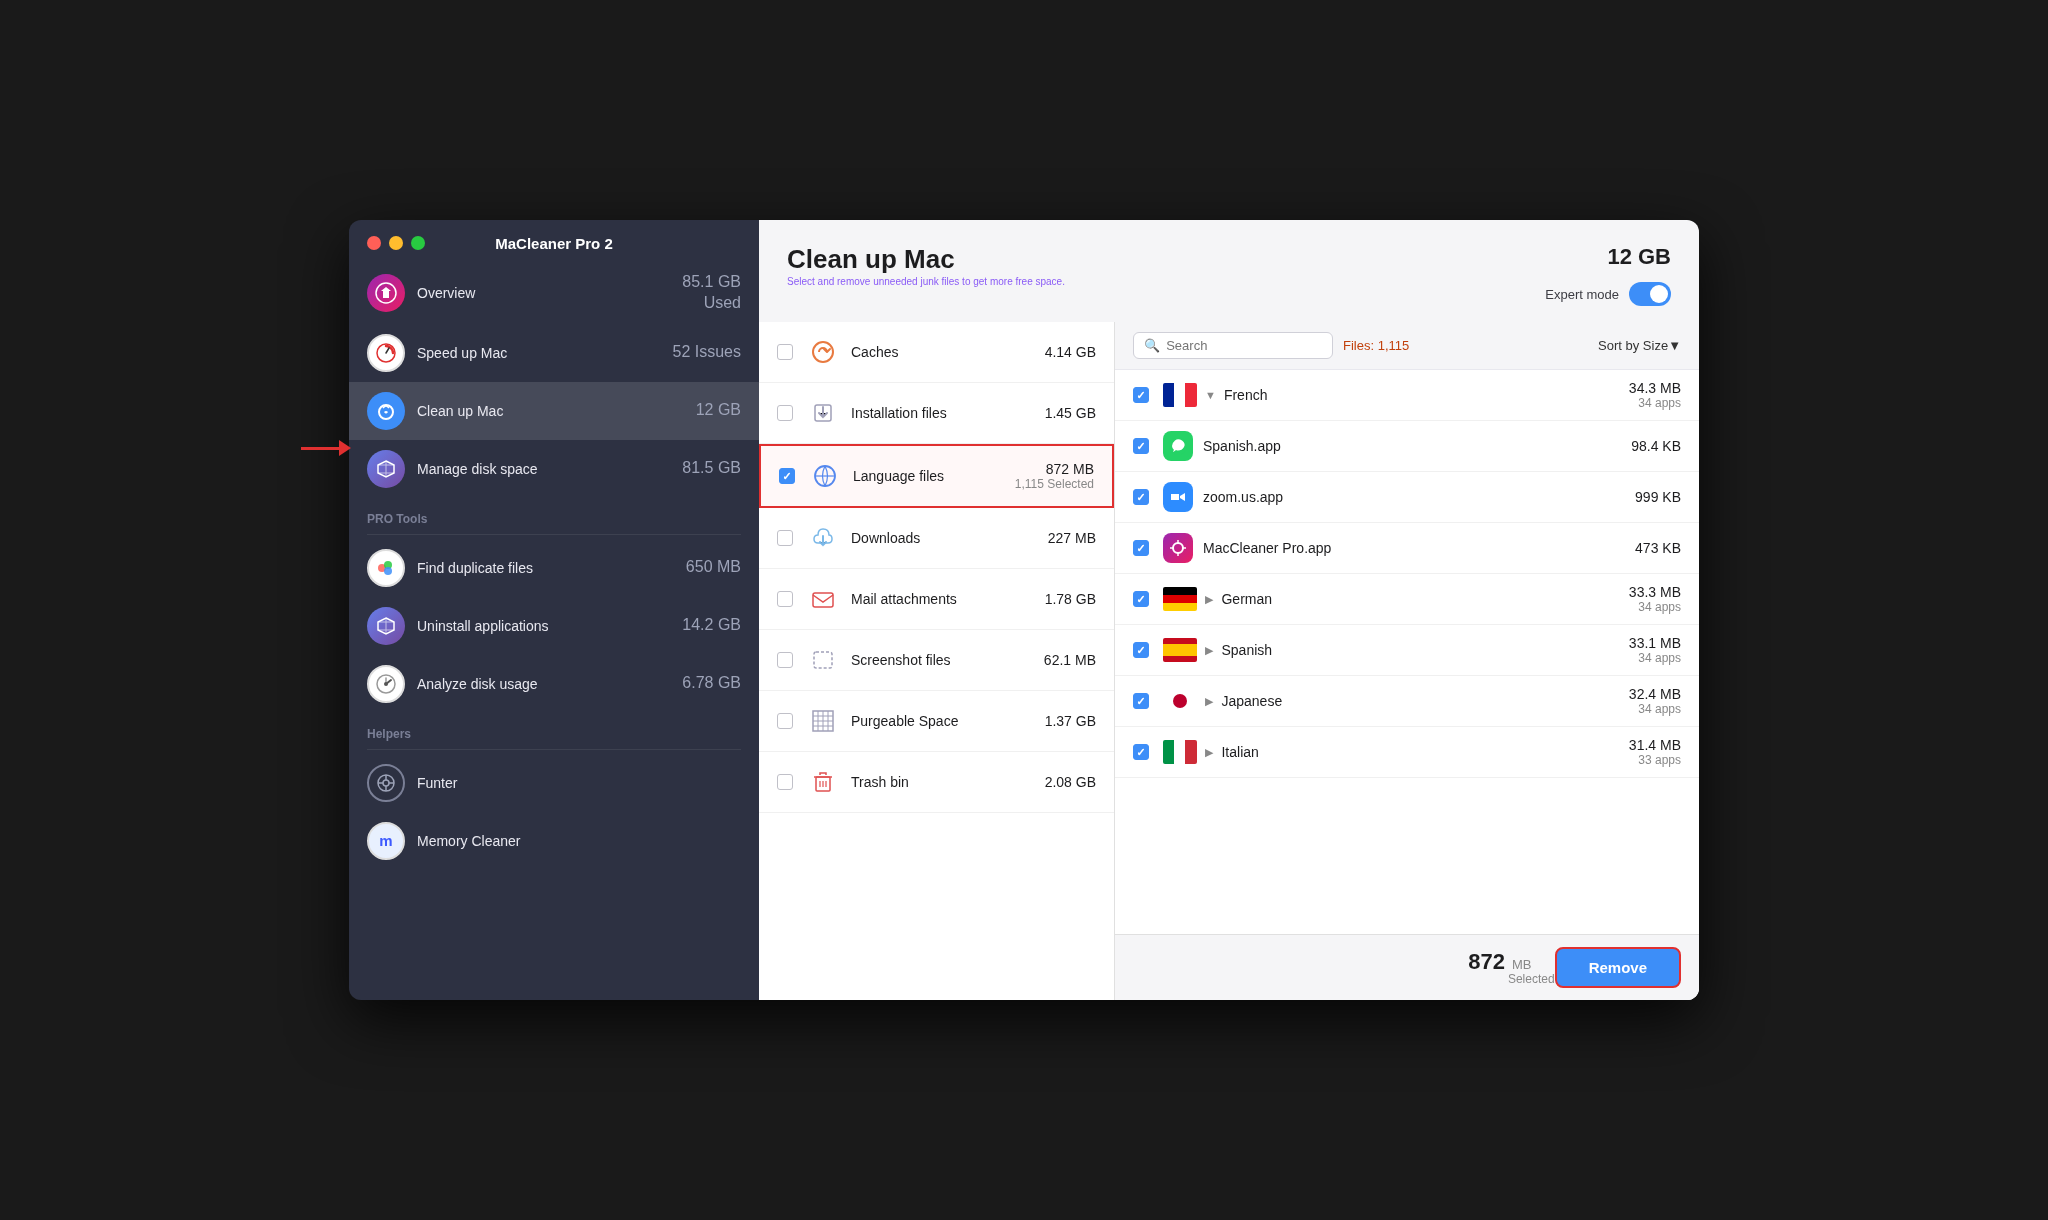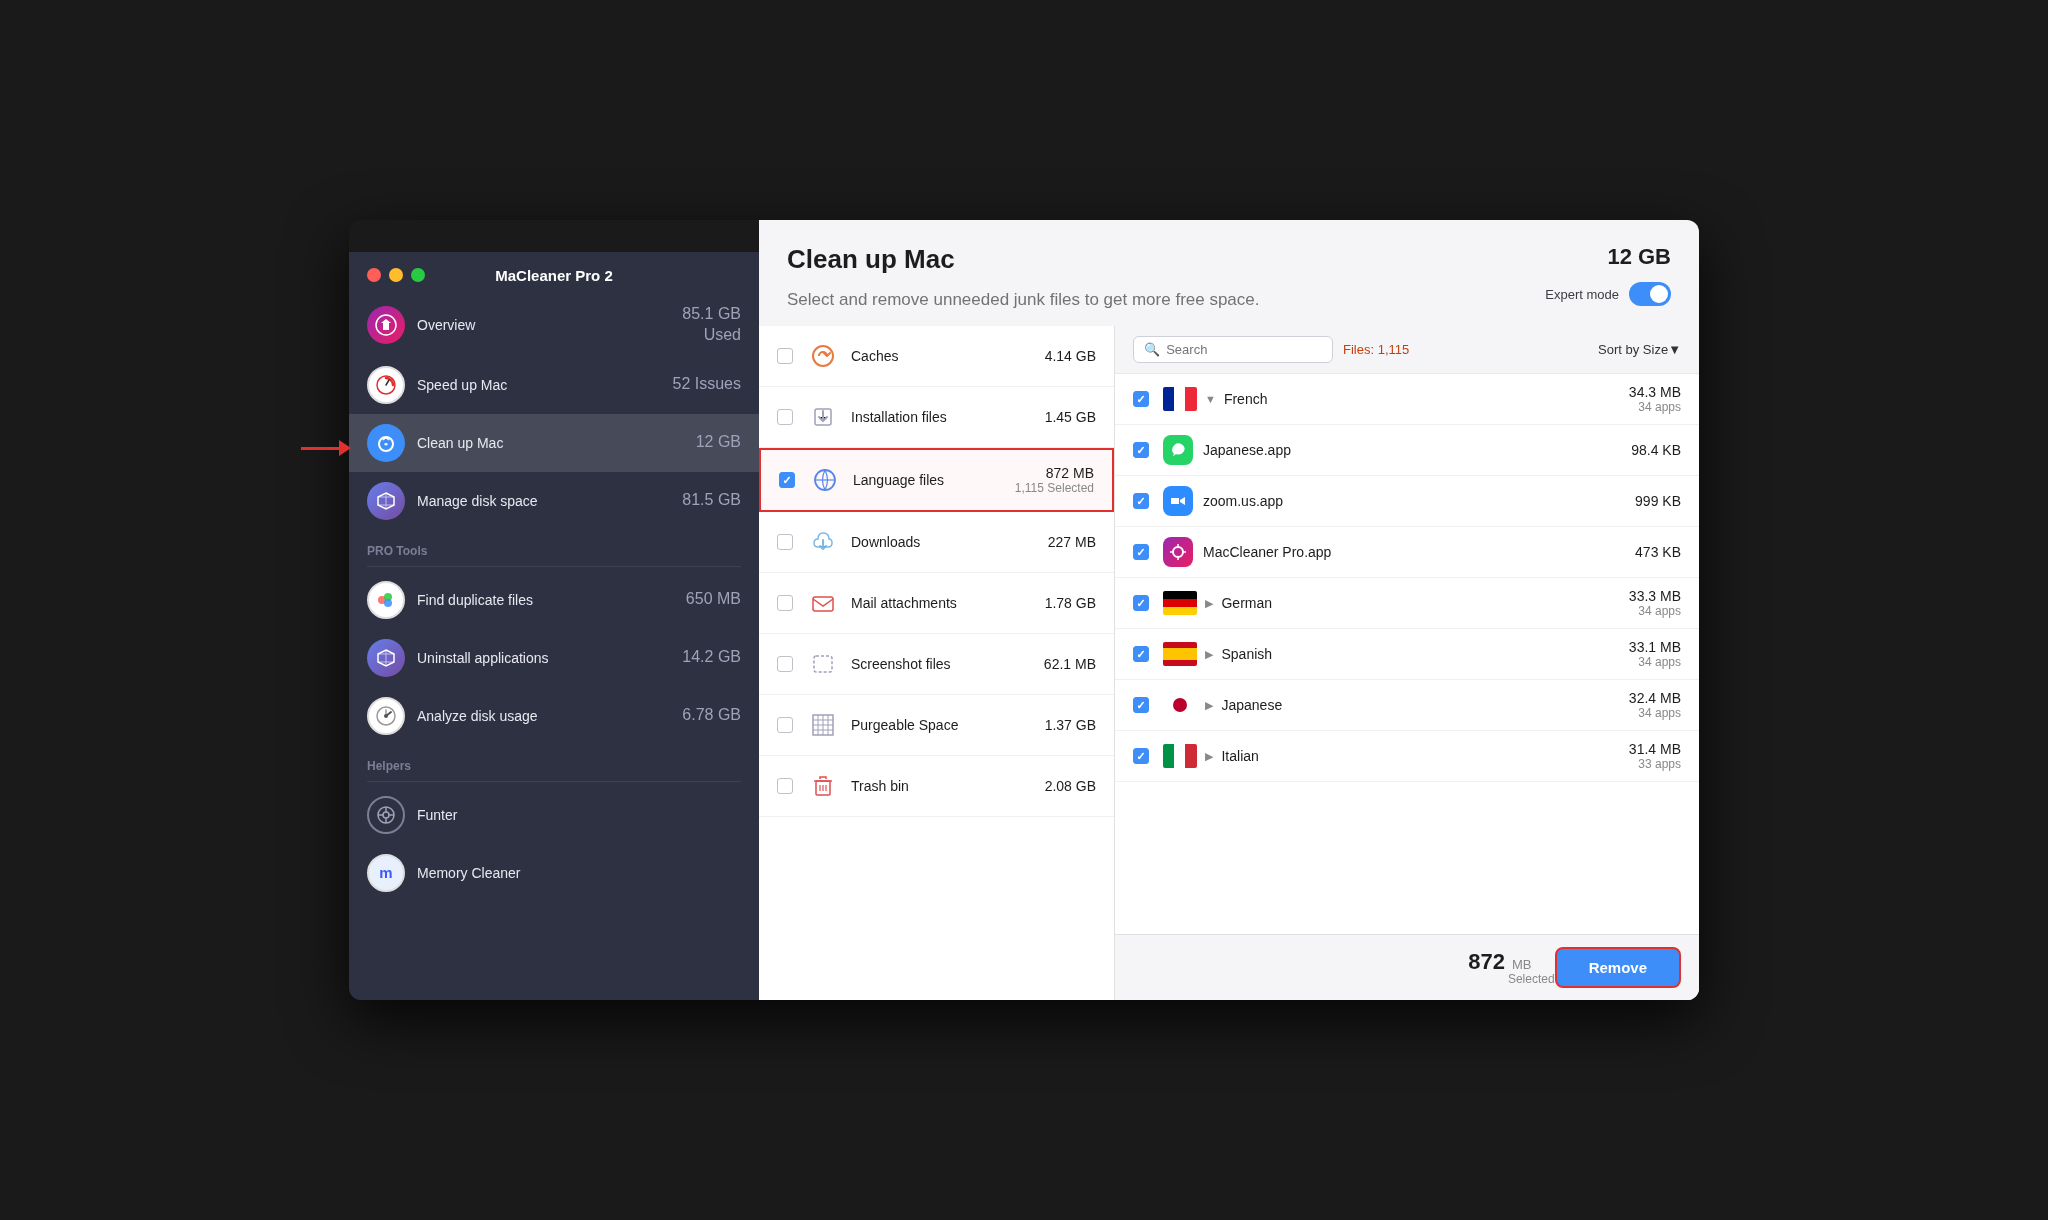--- a/index.html
+++ b/index.html
@@ -48,21 +48,20 @@
       border-left: 12px solid #e03030;
     }
 
     
     .sidebar {
       width: 410px;
       background: #2d3142;
       display: flex;
       flex-direction: column;
       flex-shrink: 0;
-      margin-top: 32px;
     }
     .titlebar {
       display: flex;
       align-items: center;
       padding: 16px 18px 12px;
       position: relative;
     }
     .traffic-lights {
       display: flex;
       gap: 8px;
@@ -176,23 +175,23 @@
       align-items: flex-start;
       justify-content: space-between;
     }
     .main-title-area {}
     .main-title {
       font-size: 26px;
       font-weight: 600;
       color: #1d1d1f;
     }
     .main-subtitle {
-      font-size: 17px;
-      color: #737373;
-      margin-top: 15px;
+      font-size: 10px;
+      color: #8b5cf6;
+      margin-top: 1px;
     }
     .expert-mode-area {
       display: flex;
       align-items: center;
       gap: 10px;
       margin-top: 6px;
     }
     .expert-label { font-size: 13px; color: #3c3c43; }
     .toggle {
       width: 42px;
@@ -754,21 +753,21 @@
             </div>
 
             <div class="detail-item">
               <div class="detail-checkbox"></div>
               <div class="detail-app-icon" style="background:#25D366;border-radius:8px;">
                 <svg width="20" height="20" viewBox="0 0 20 20">
                     <circle cx="10" cy="10" r="9" fill="#25D366"></circle>
                     <path d="M6 14 Q5 15 5 16 Q7 15 8 14 Q9 14.5 10 14.5 Q14 14.5 16 11 Q18 7.5 14 4.5 Q10 2 7 4.5 Q4 7 4 10 Q4 12 6 14Z" fill="white"></path>
                   </svg>
               </div>
-              <span class="detail-name">Japanese.app</span>
+              <span class="detail-name">Spanish.app</span>
               <div class="detail-size-col">
                 <div class="detail-size-main">98.4 KB</div>
               </div>
             </div>
 
             <div class="detail-item">
               <div class="detail-checkbox"></div>
               <div class="detail-app-icon" style="background:#2D8CFF;border-radius:8px;">
                 <svg width="20" height="20" viewBox="0 0 20 20">
                     <rect width="20" height="20" rx="4" fill="#2D8CFF"></rect>

